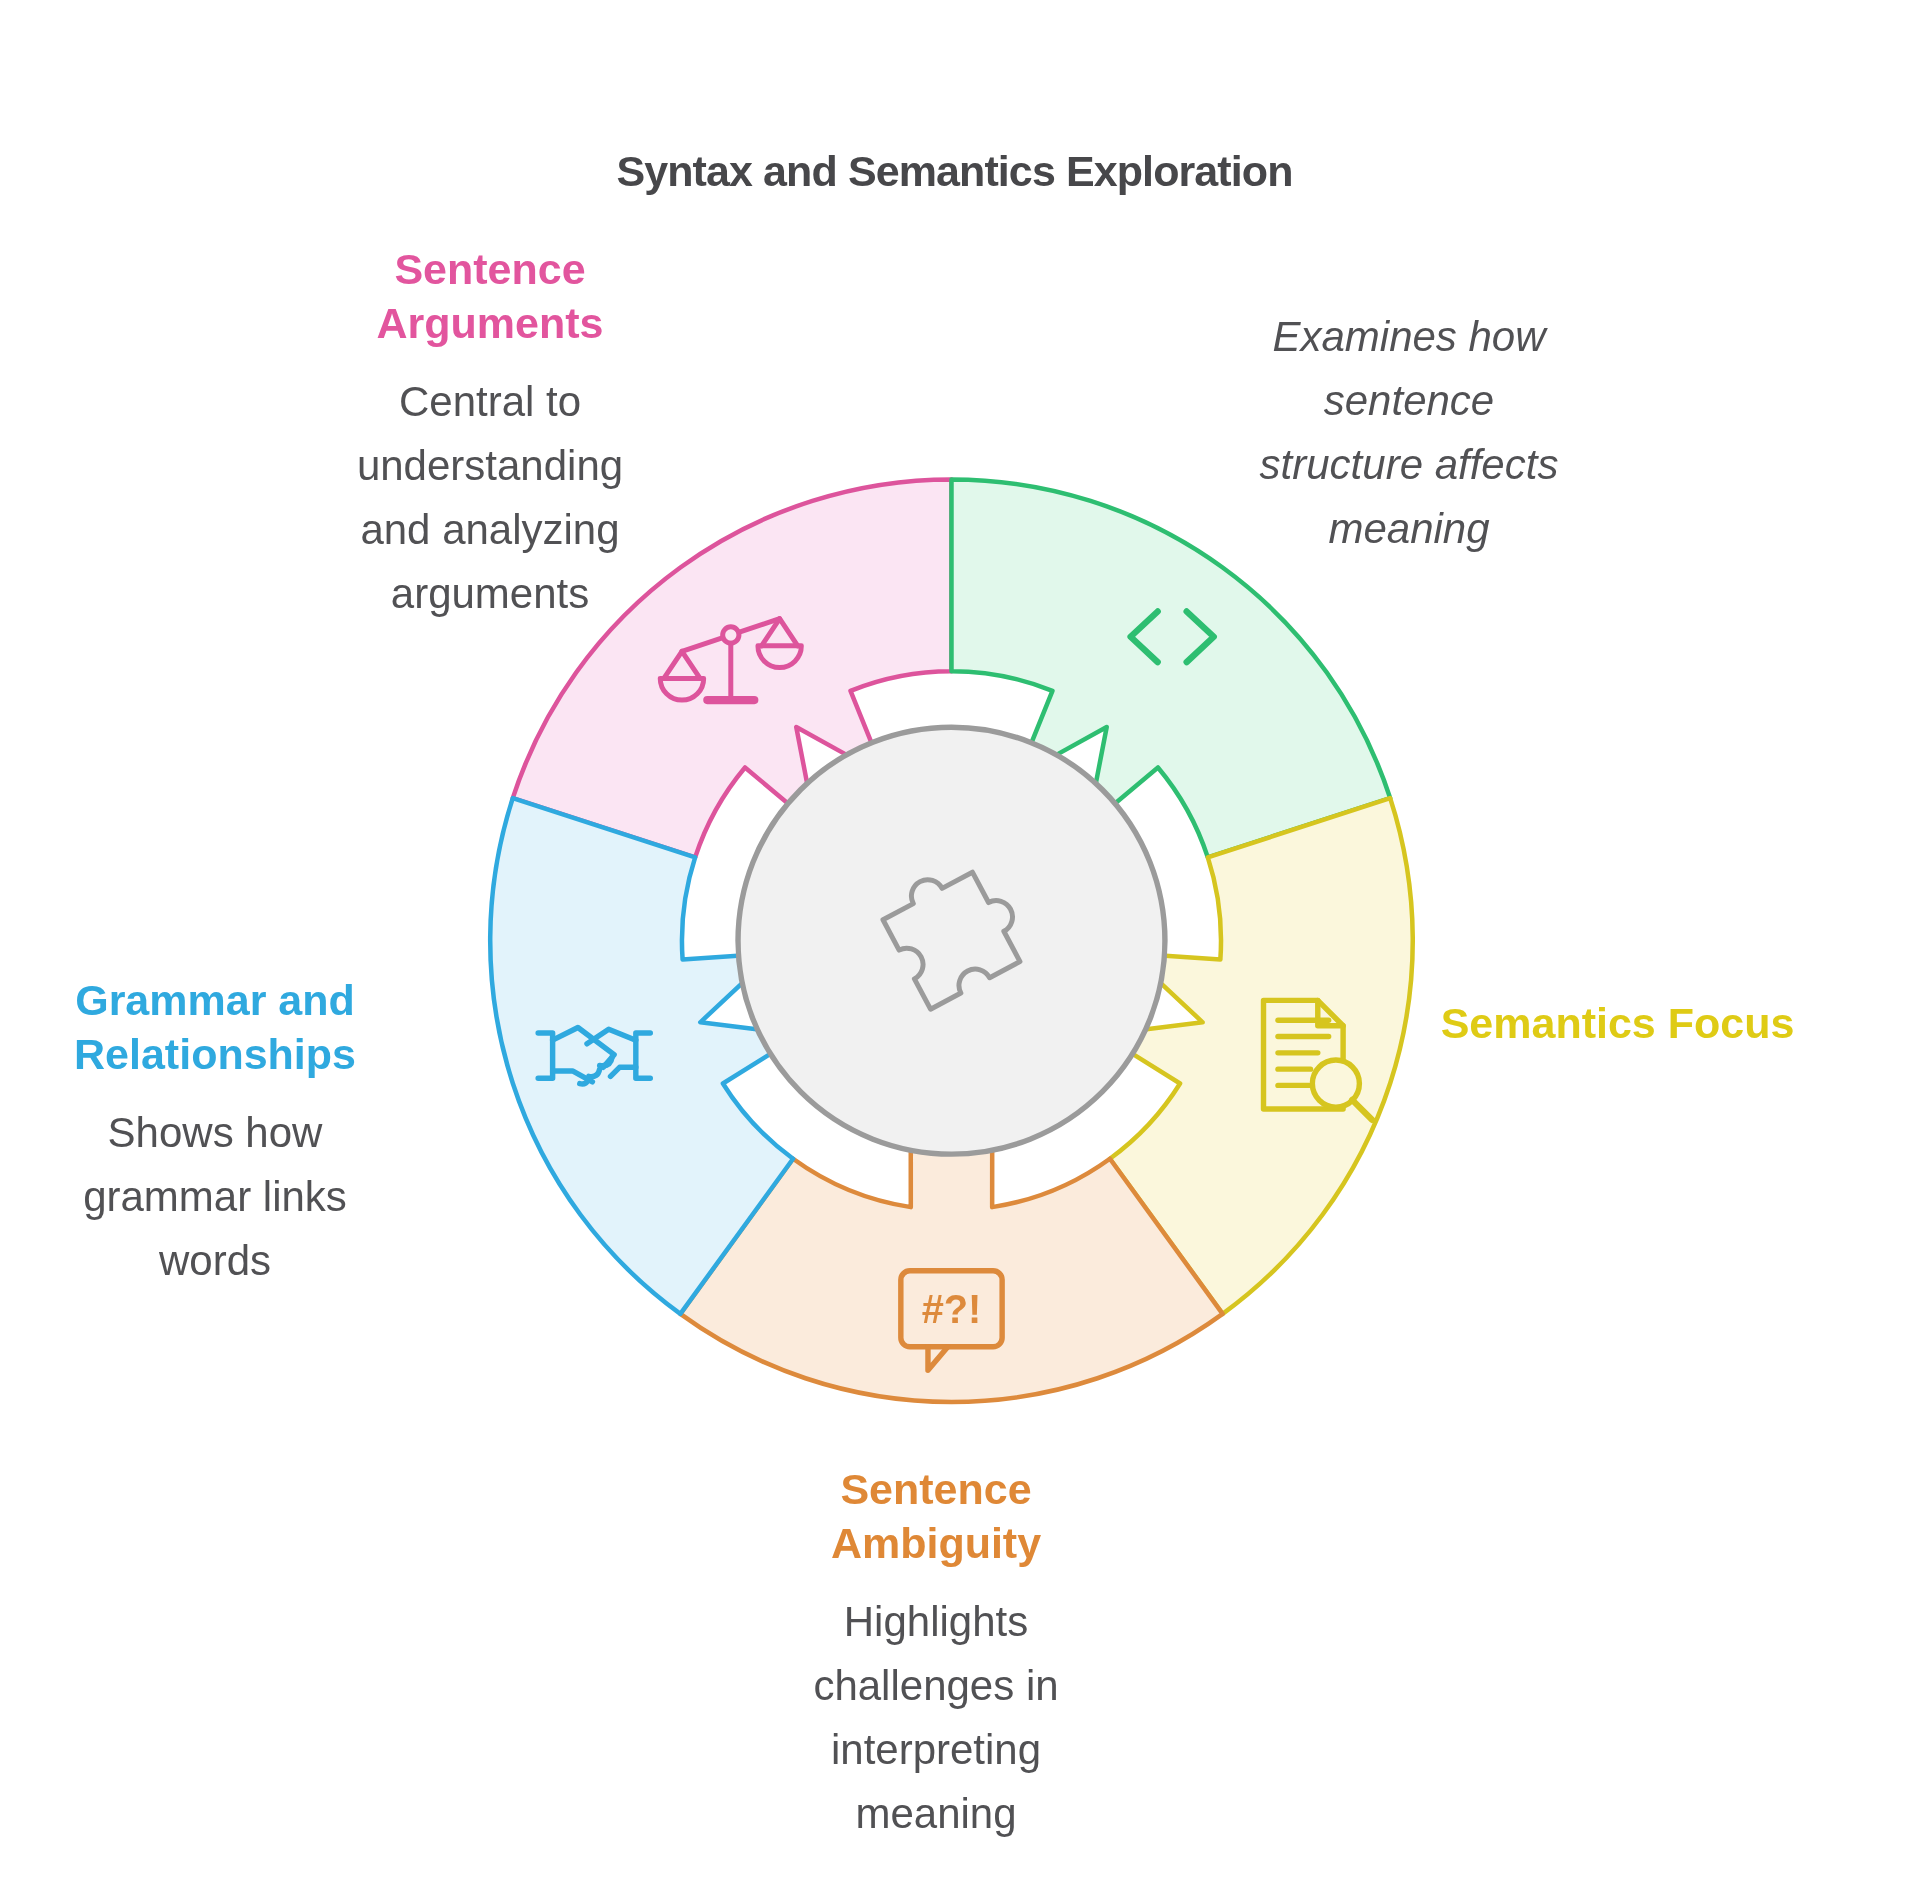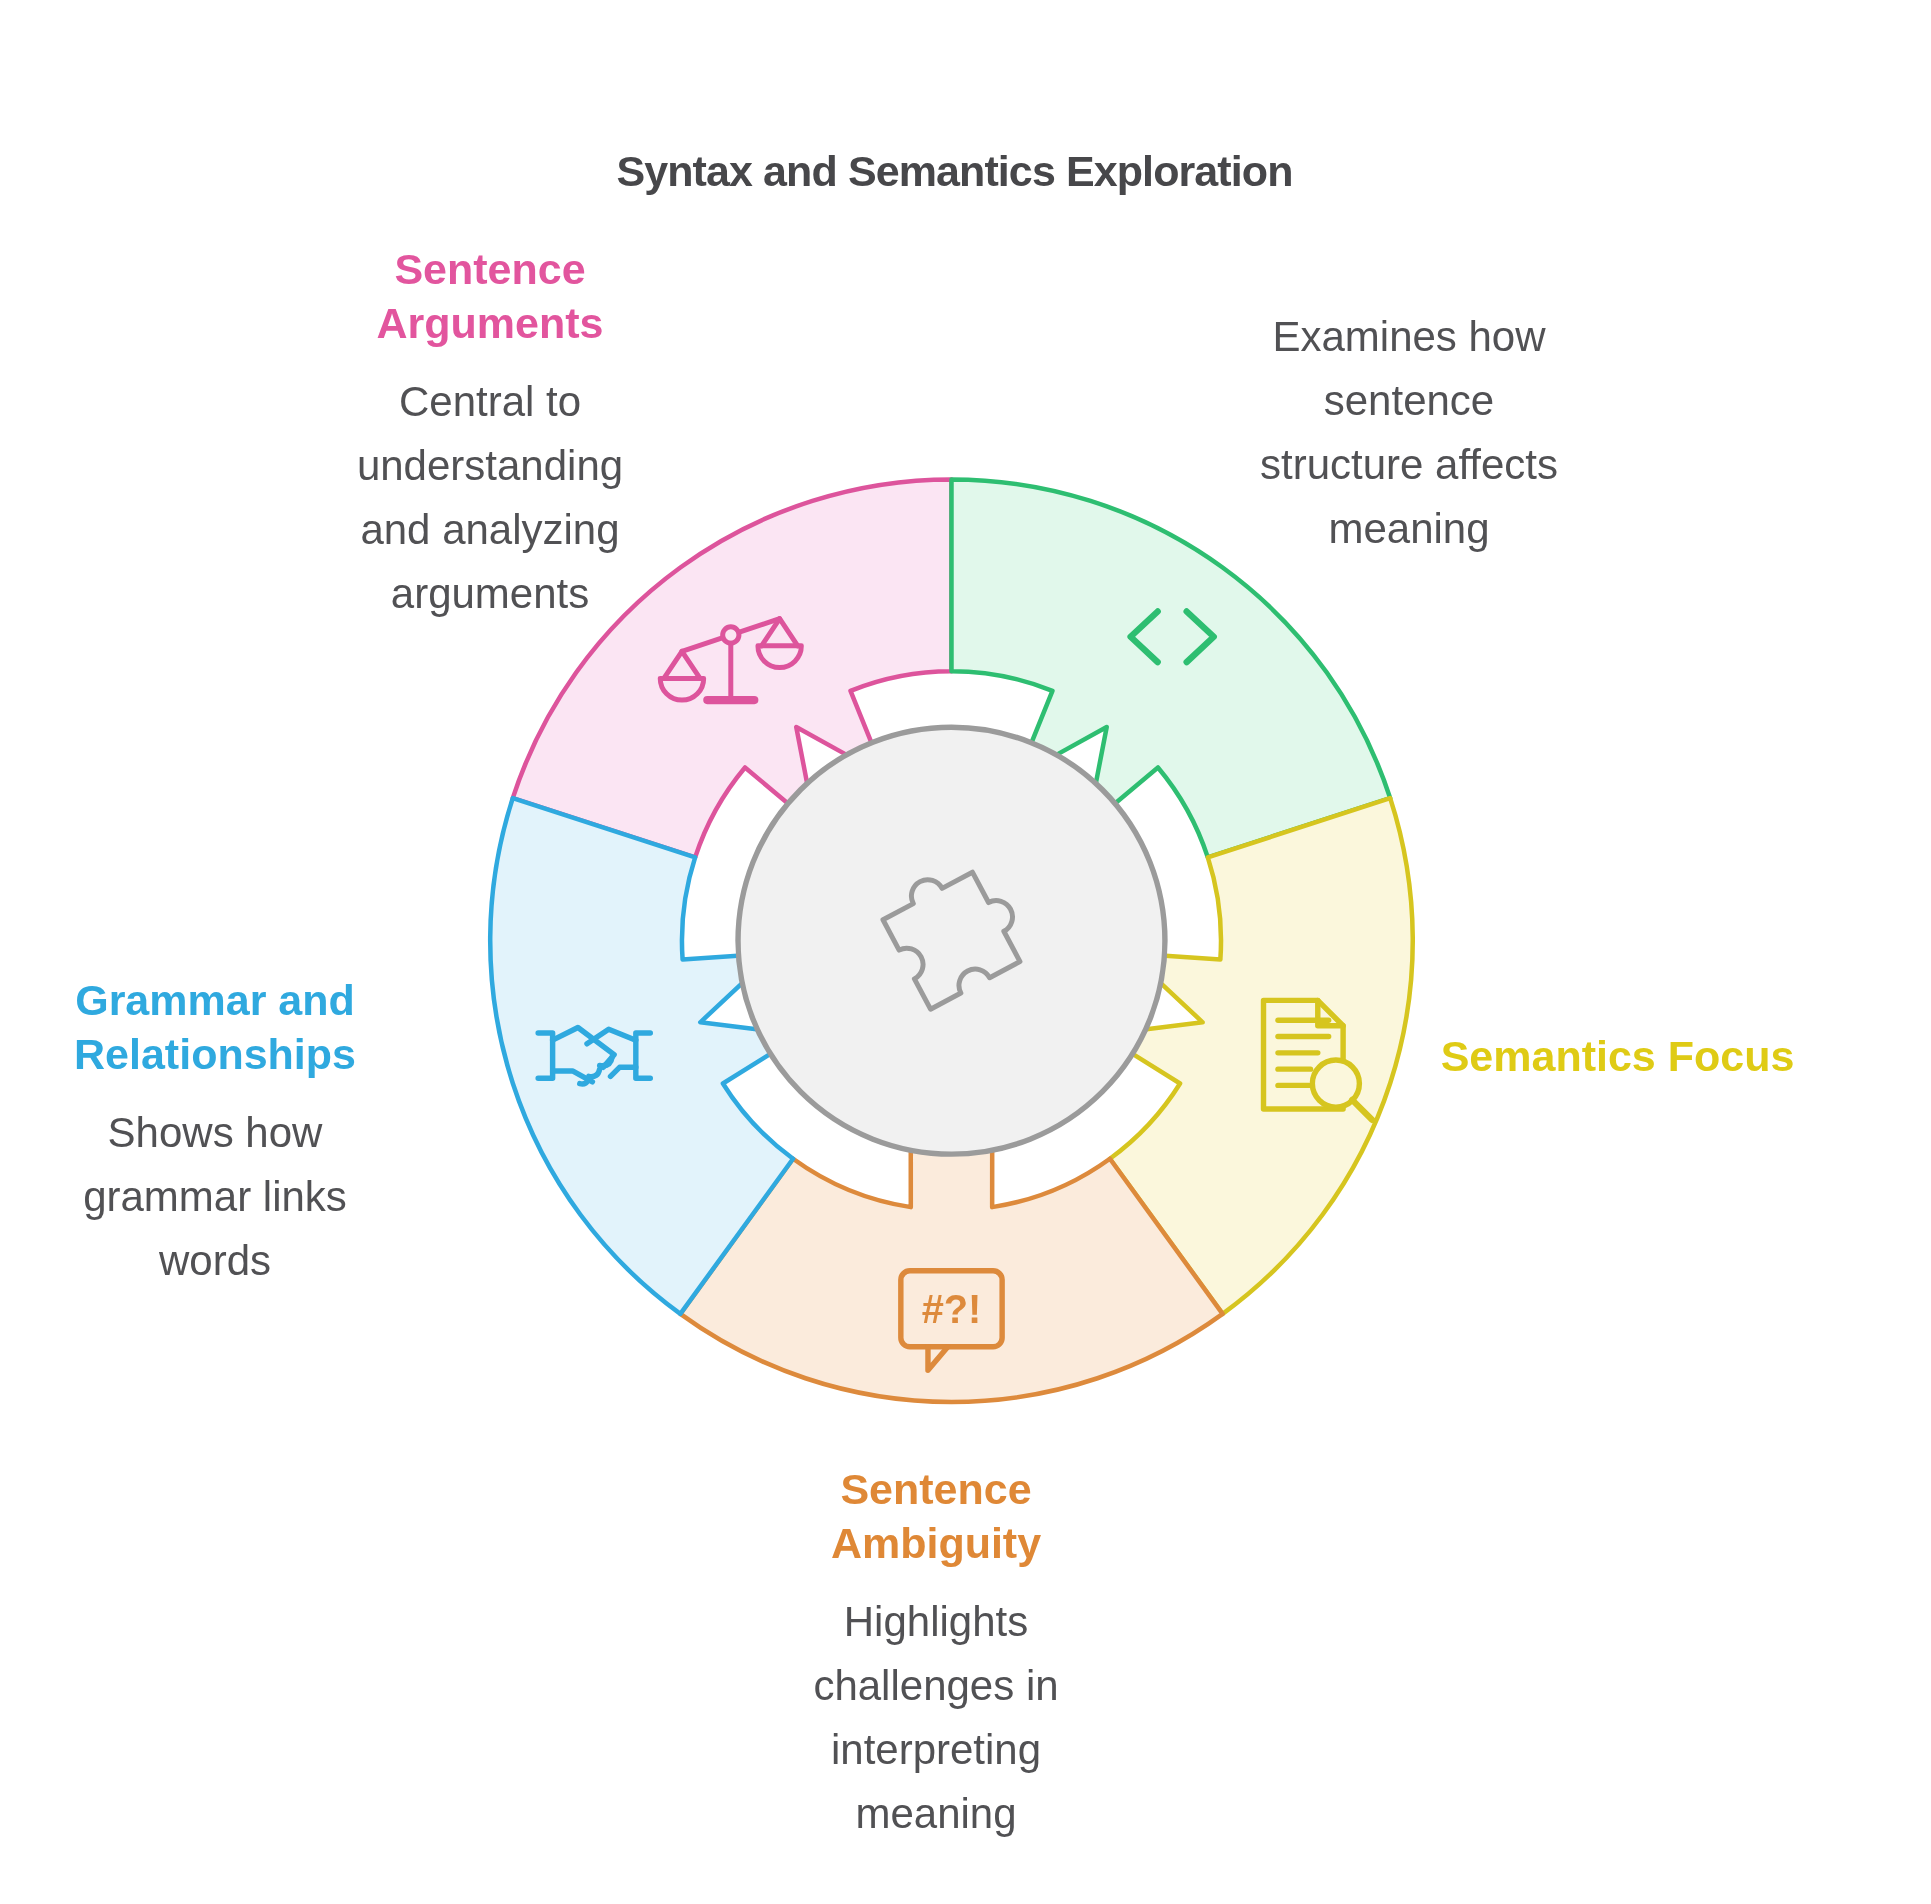--- a/index.html
+++ b/index.html
@@ -22,21 +22,21 @@
     text-align:center;
     white-space:pre-line;
   }
   .callout .seg-label{
     font-size:43px;font-weight:700;line-height:54px;
   }
   .callout .seg-desc{
     font-size:42px;font-weight:400;line-height:64px;
     color:#515154;margin-top:3.6px;
   }
-  .callout.green .seg-desc{margin-top:33px;}
+  .callout.green .seg-desc{margin-top:33px;font-style:italic;}
   .co-pink  {left:327px;  top:226px;  width:326px;}
   .co-green {left:1212px; top:256px;  width:394px;}
   .co-yellow{left:1421px; top:980px; width:393px;}
   .co-orange{left:764px;  top:1446px; width:344px;}
   .co-blue  {left:43px;   top:957px; width:344px;}
 </style>
 </head>
 <body>
 
 <div id="canvas">
@@ -51,21 +51,21 @@
 and analyzing
 arguments</div>
   </div>
   <div class="callout co-green green">
     <div class="seg-desc">Examines how
 sentence
 structure affects
 meaning</div>
   </div>
   <div class="callout co-yellow">
-    <div class="seg-label" style="color: rgb(223, 203, 21); margin-top: 33px;">Semantics Focus</div>
+    <div class="seg-label" style="color: rgb(223, 203, 21);">Semantics Focus</div>
   </div>
   <div class="callout co-orange">
     <div class="seg-label" style="color: rgb(223, 136, 54);">Sentence
 Ambiguity</div>
     <div class="seg-desc">Highlights
 challenges in
 interpreting
 meaning</div>
   </div>
   <div class="callout co-blue">

